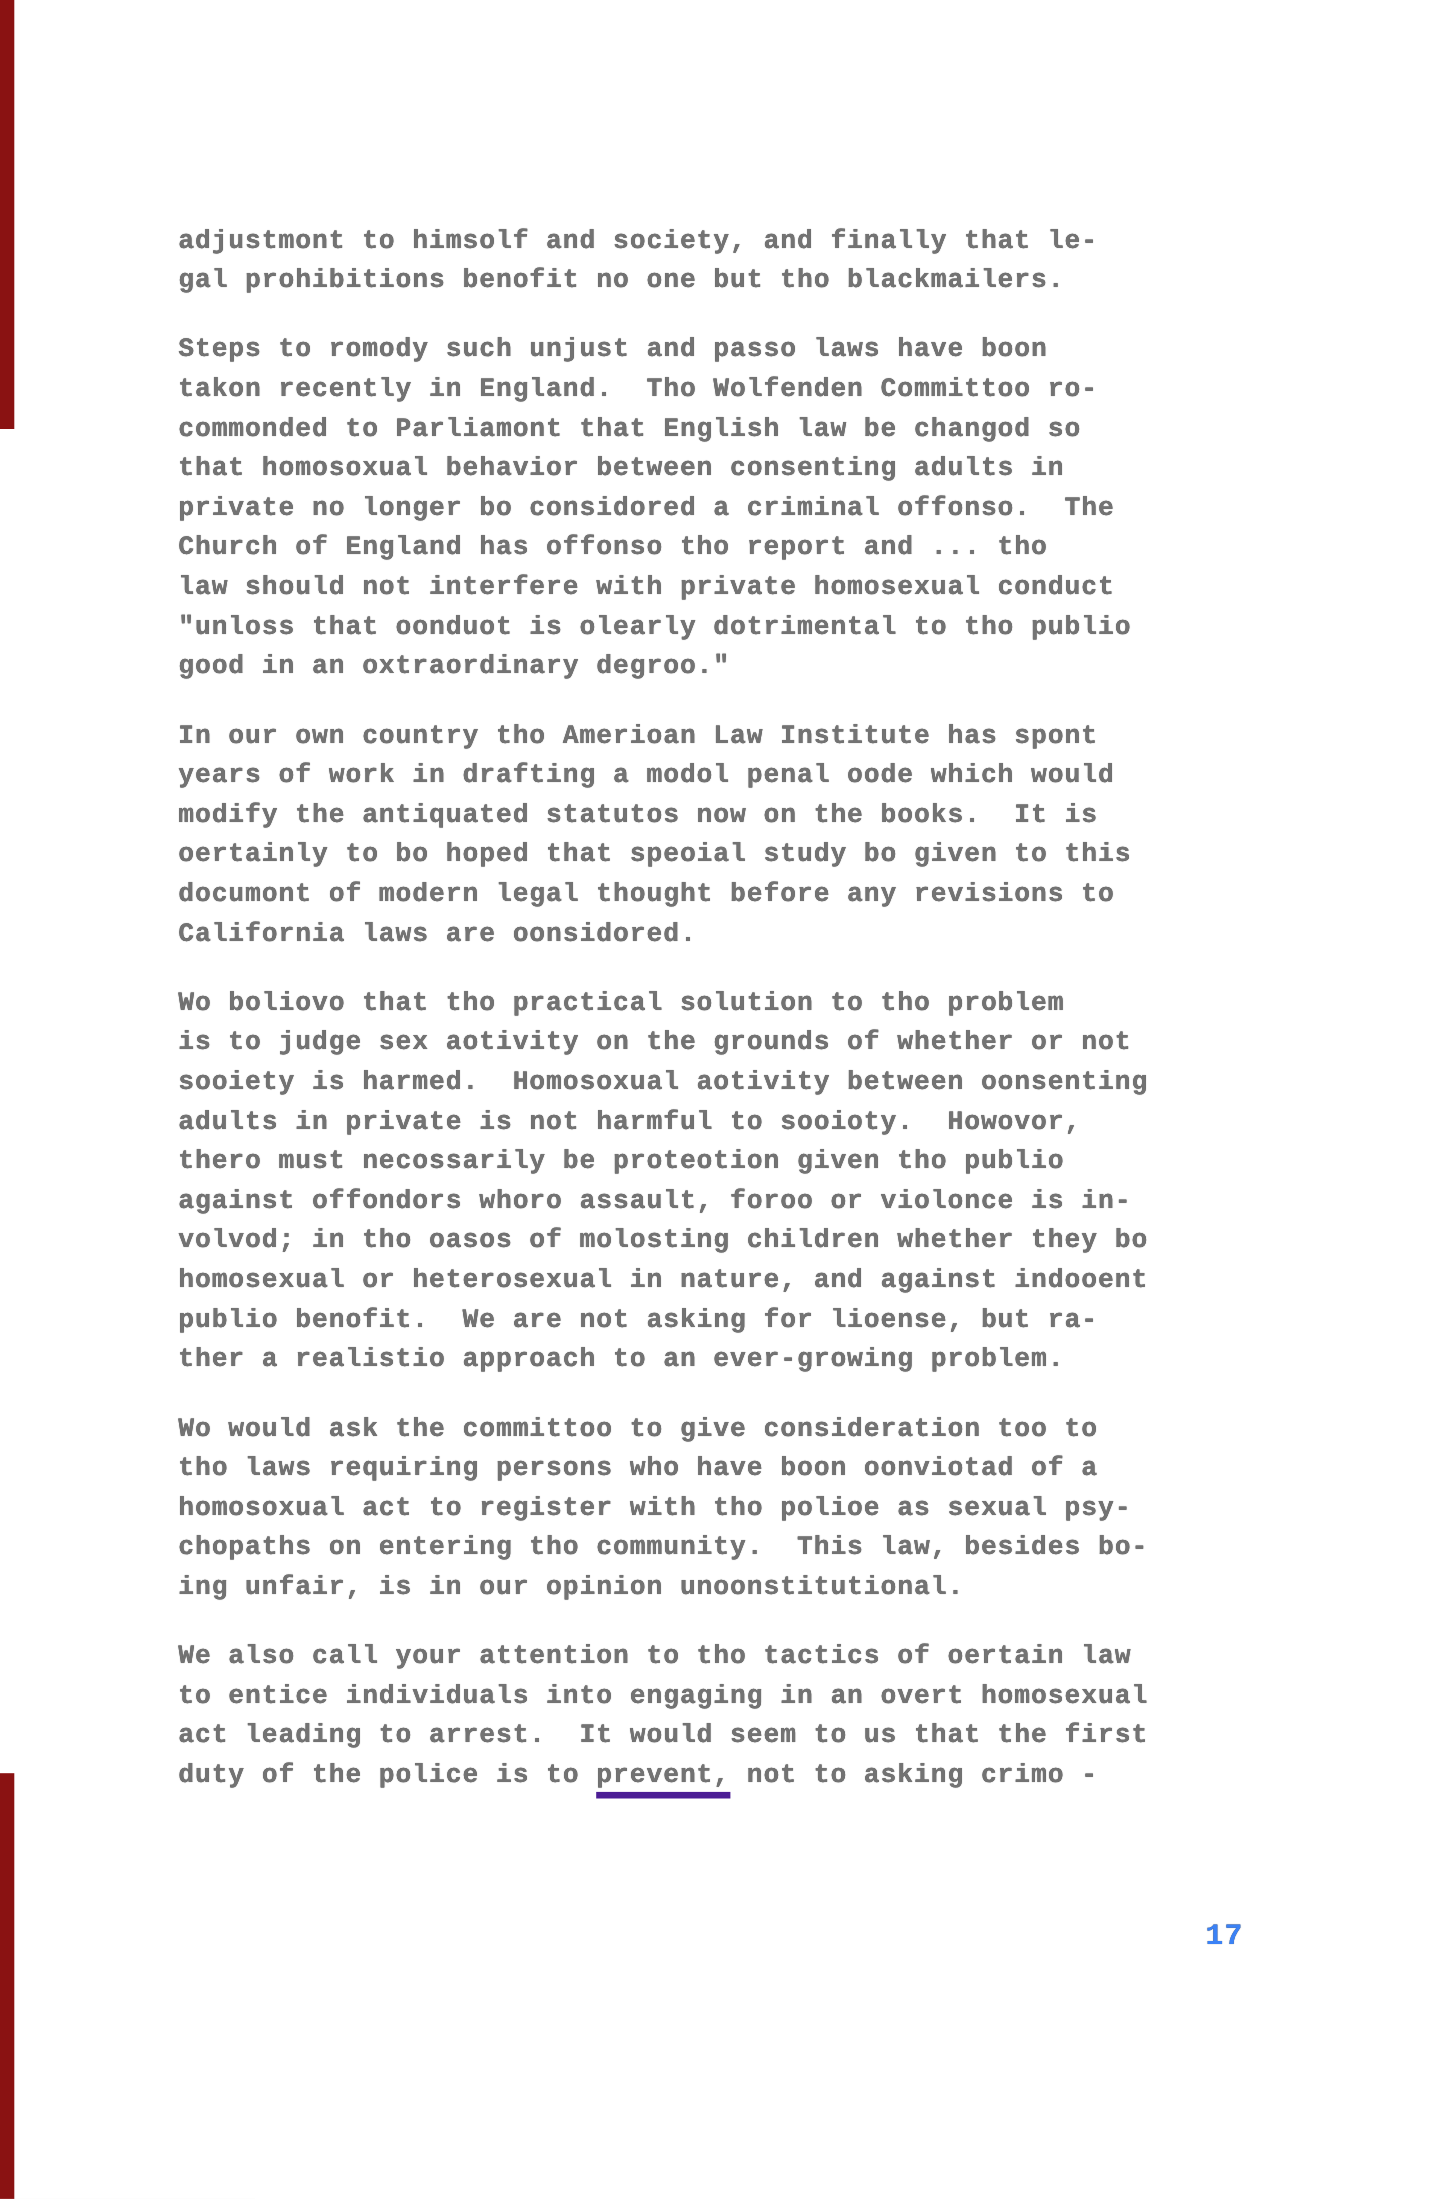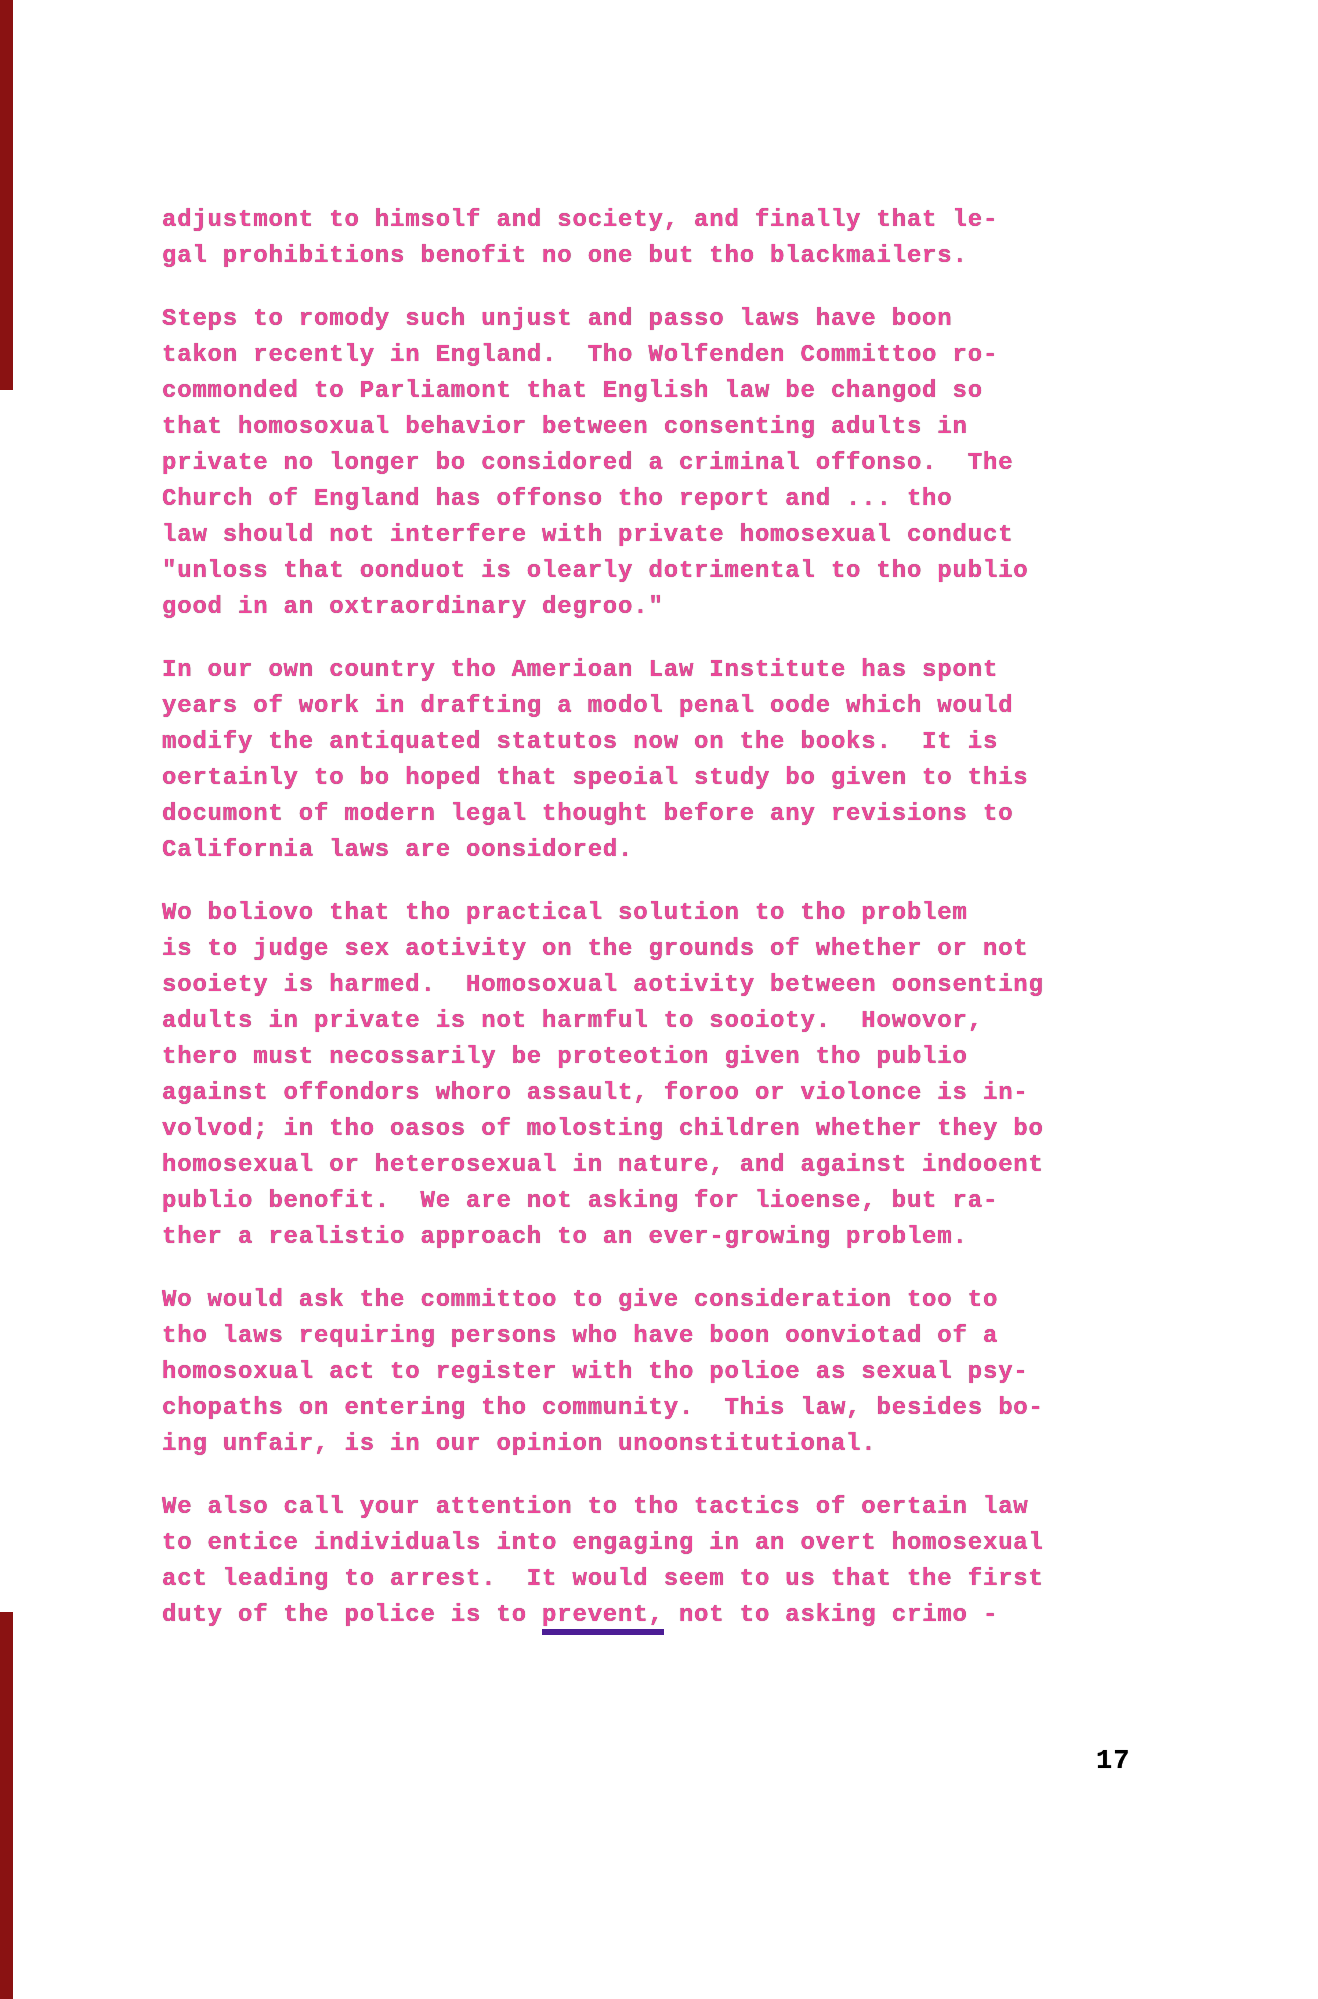--- a/index.html
+++ b/index.html
@@ -31,35 +31,35 @@
   .paragraph {
     margin: 0 0 27px 0;
   }
   .line {
     white-space: pre;
     font-size: 24px;
     font-weight: bold;
     line-height: 36px;
     height: 36px;
     letter-spacing: 0.8px;
-    color: #ec4899;
+    color: #737373;
     text-shadow: 0 0 0.7px rgba(25,25,25,0.85);
   }
   .underline {
     border-bottom: 6px solid #4c1d95;
     padding-bottom: 1px;
   }
   .page-number {
     position: absolute;
     left: 1096px;
     top: 1746px;
     font-size: 27px;
     font-weight: bold;
     letter-spacing: 1px;
-    color: #000000;
+    color: #3b82f6;
     text-shadow: 0 0 0.7px rgba(25,25,25,0.85);
   }
 </style>
 </head>
 <body>
 
 <div class="page">
   <div class="edge-strip strip-top" style="background: rgb(138, 18, 18);"></div>
   <div class="edge-strip strip-bottom" style="background: rgb(138, 18, 18);"></div>
 

